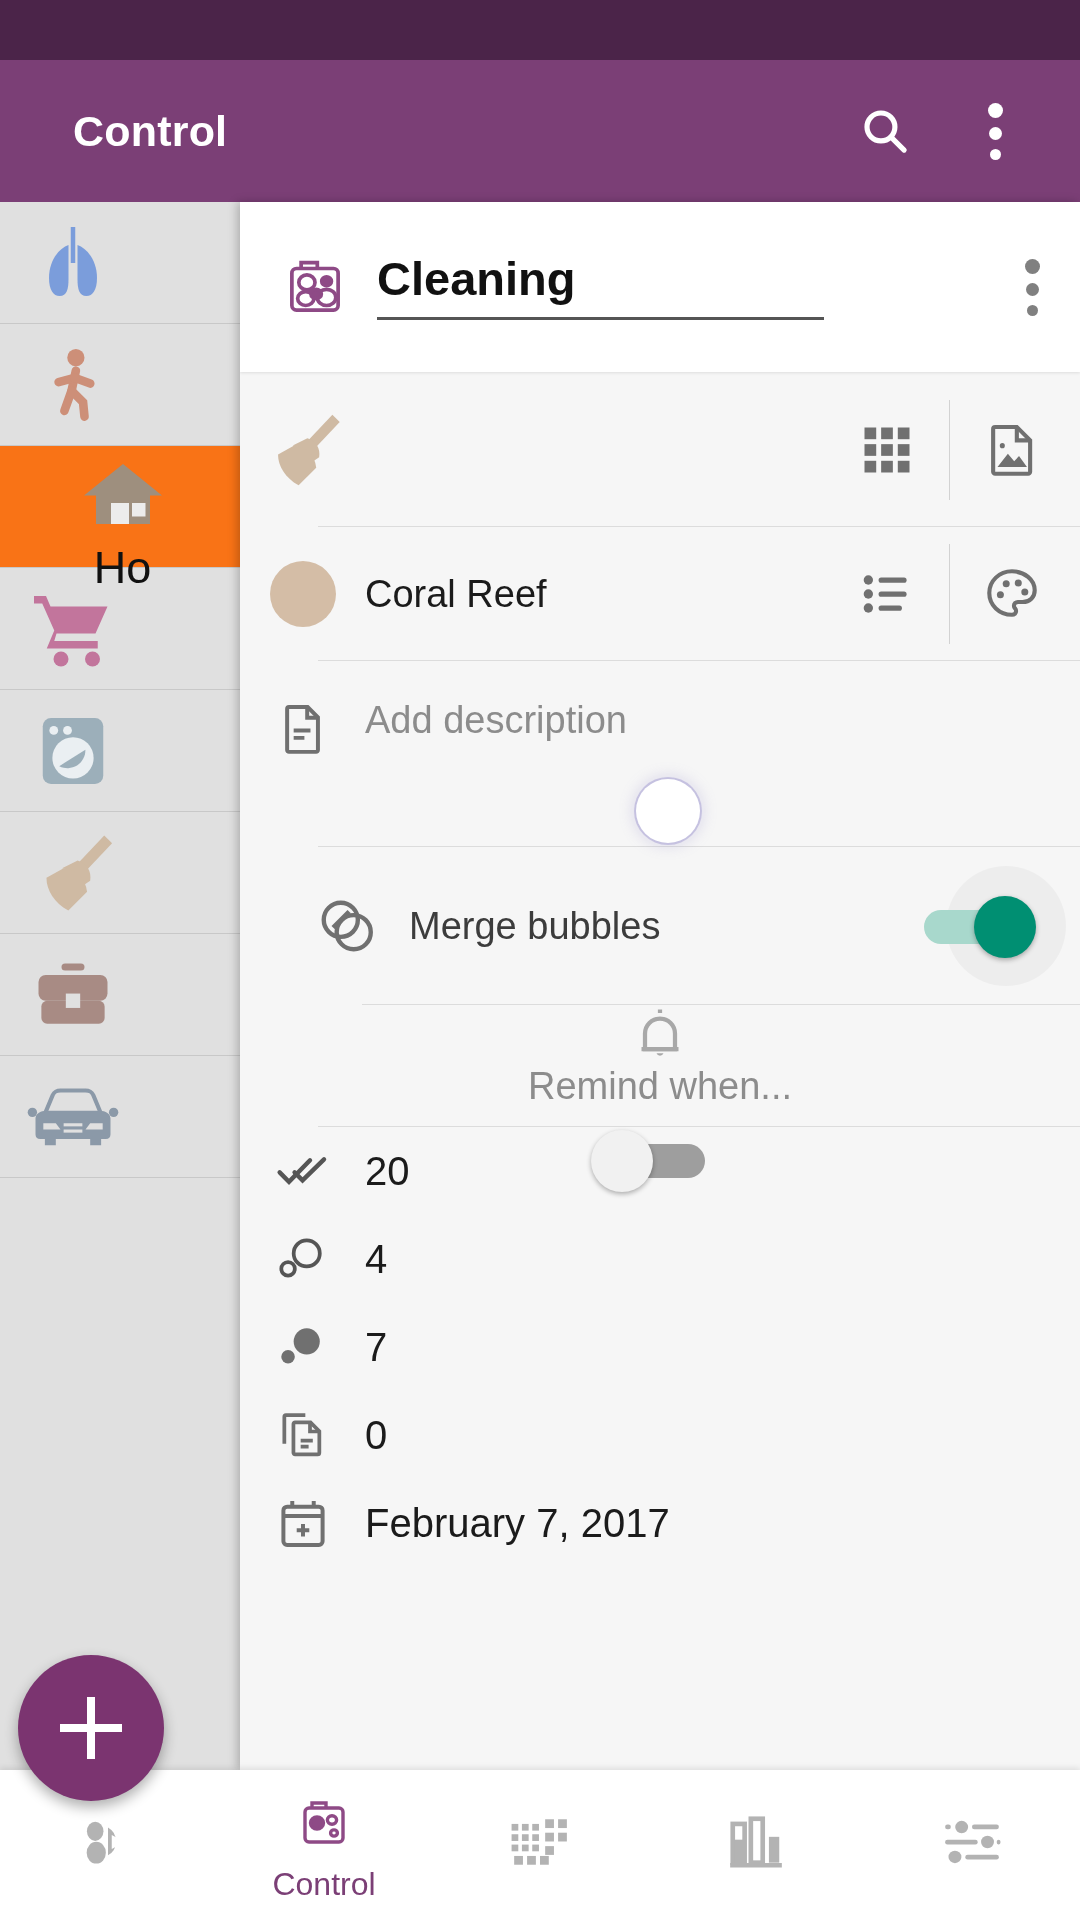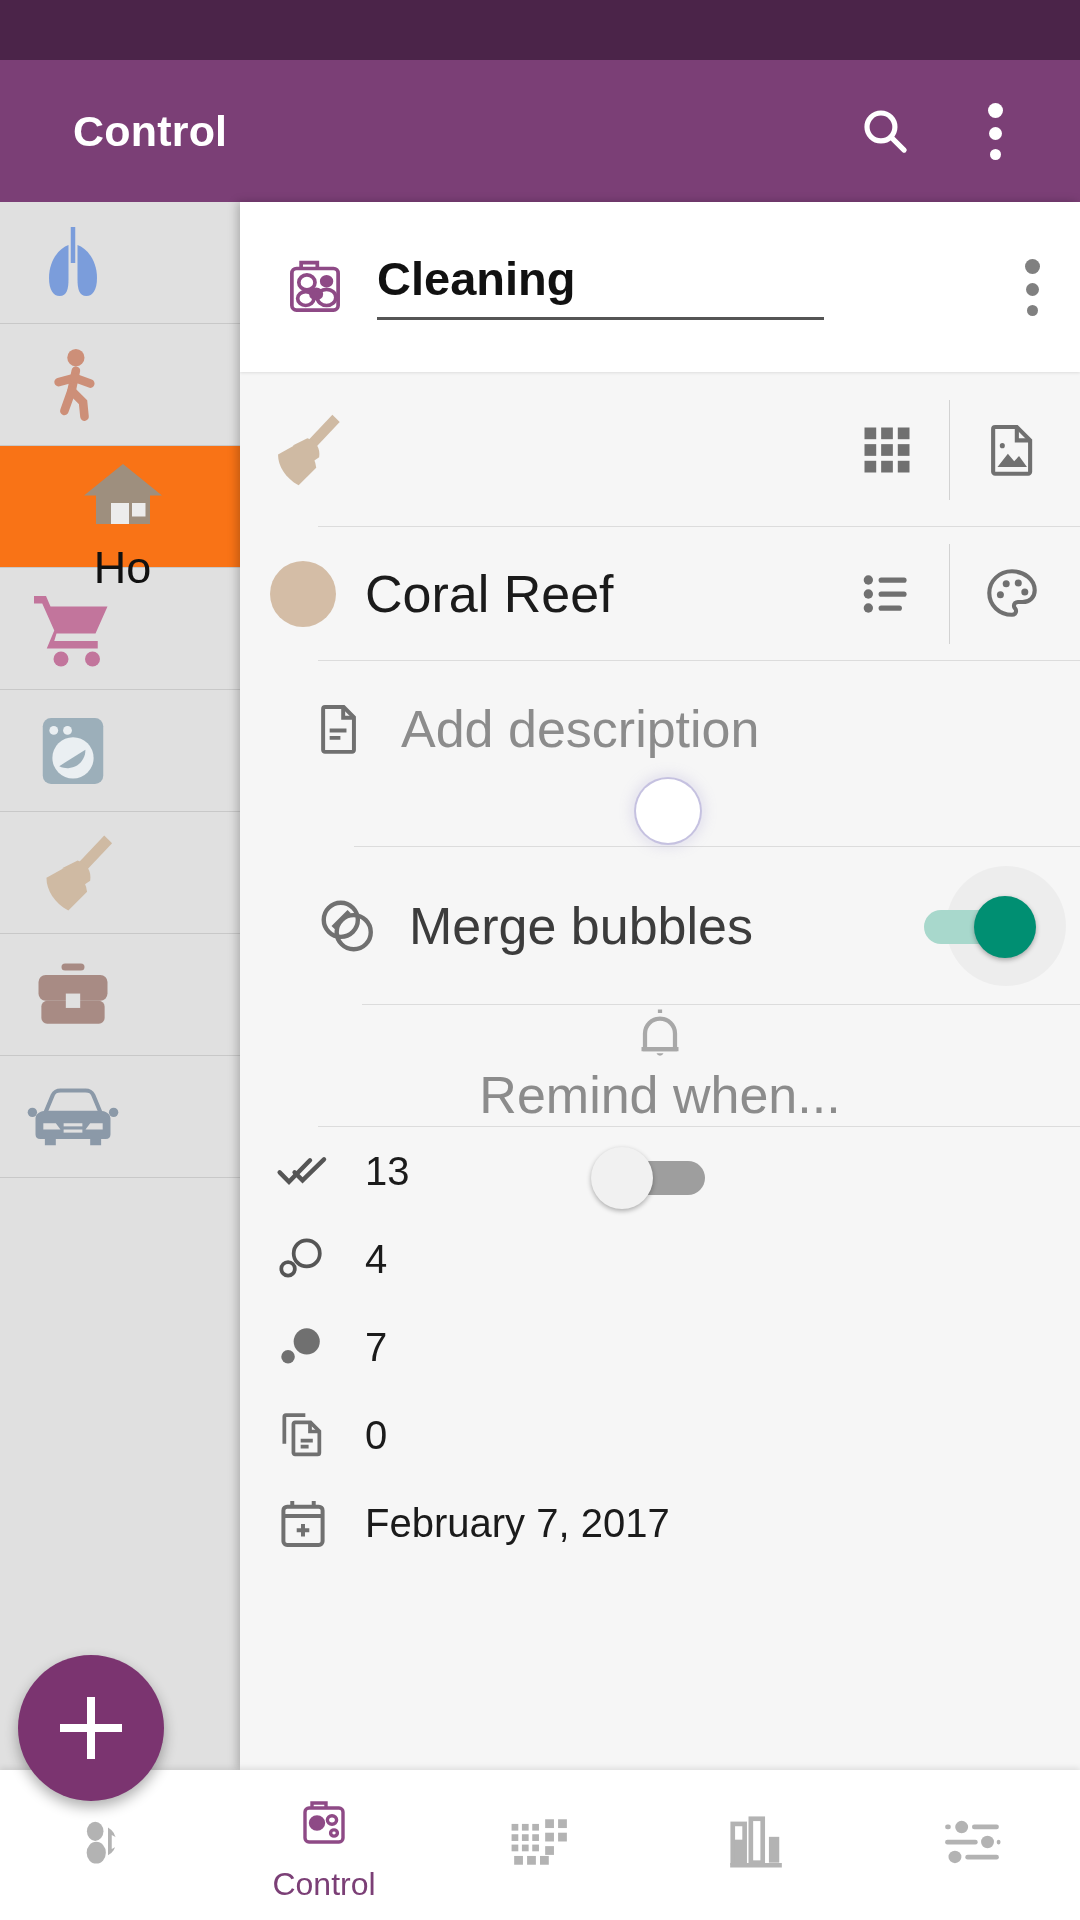--- a/index.html
+++ b/index.html
@@ -92,21 +92,21 @@
   
   .d-row {
     position:relative;
     display:flex; align-items:center;
     padding-left:0;
   }
   .d-ico {
     width:125px; min-width:125px;
     display:flex; align-items:center; justify-content:center;
   }
-  .d-text { font-size:52px; color:#3c3c3c; flex:1; }
+  .d-text { font-size:38px; color:#3c3c3c; flex:1; }
   .d-text.grey  { color:#8c8c8c; }
   .d-text.black { color:#1b1b1b; }
   .d-sep {
     position:absolute; left:78px; right:0; bottom:0;
     height:1px; background:#dcdcdc;
   }
   .d-actions {
     display:flex; align-items:center; height:100%;
     margin-right:18px;
   }
@@ -388,21 +388,21 @@
           <circle cx="7.2" cy="12.3" r="1.45" fill="#707070"></circle>
           <circle cx="9.6" cy="7.8" r="1.45" fill="#707070"></circle>
           <circle cx="14.6" cy="7.4" r="1.45" fill="#707070"></circle>
           <circle cx="17.3" cy="11.2" r="1.45" fill="#707070"></circle>
         </svg>
       </div>
     </div>
     <div class="d-sep"></div>
   </div>
 
-  <div class="d-row" style="height:186px;align-items:flex-start;padding-top:38px;margin-left:36px;">
+  <div class="d-row" style="height:186px;align-items:flex-start;padding-top:38px;">
     <div class="d-ico" style="height:60px;">
       <svg width="56" height="56" viewBox="0 0 24 24" fill="none" stroke="#707070" stroke-width="1.7">
         <path d="M6 2.6 h8 l4.4 4.4V21a.8.8 0 0 1-.8.8H6a.8.8 0 0 1-.8-.8V3.4A.8.8 0 0 1 6 2.6z"></path>
         <path d="M13.8 2.7 V7.2 h4.4"></path>
         <path d="M8 12.6 h7.2 M8 15.8 h4.6"></path>
       </svg>
     </div>
     <div class="d-text grey">Add description</div>
     <div class="d-sep"></div>
   </div>
@@ -441,21 +441,21 @@
     <div class="d-sep"></div>
   </div>
 
   <div class="d-row stat-row">
     <div class="d-ico">
       <svg width="56" height="56" viewBox="0 0 24 24" fill="none" stroke="#555" stroke-width="1.9" stroke-linecap="round">
         <path d="M2 12.6 l4 4 L15 7.4"></path>
         <path d="M8.4 12.6 l3.4 3.4 L21 7"></path>
       </svg>
     </div>
-    <div class="d-text">13</div>
+    <div class="d-text">20</div>
   </div>
 
   <div class="d-row stat-row">
     <div class="d-ico">
       <svg width="56" height="56" viewBox="0 0 24 24" fill="none" stroke="#555" stroke-width="1.6">
         <circle cx="13.6" cy="9.6" r="5.6"></circle>
         <circle cx="5.6" cy="16.2" r="2.9"></circle>
       </svg>
     </div>
     <div class="d-text">4</div>

